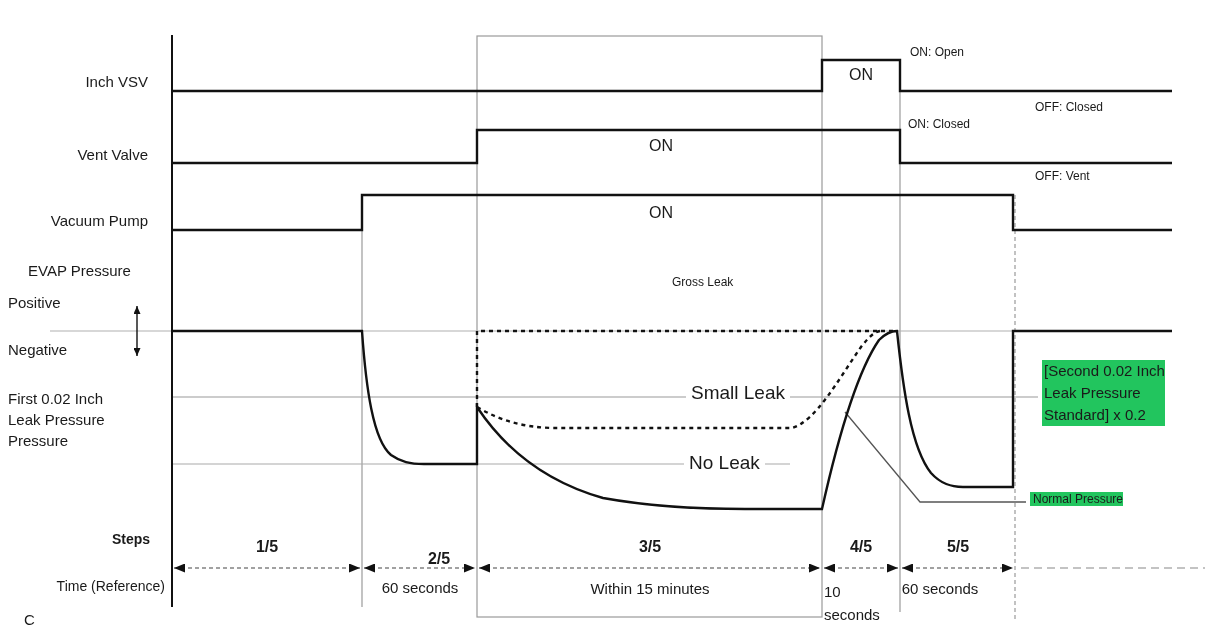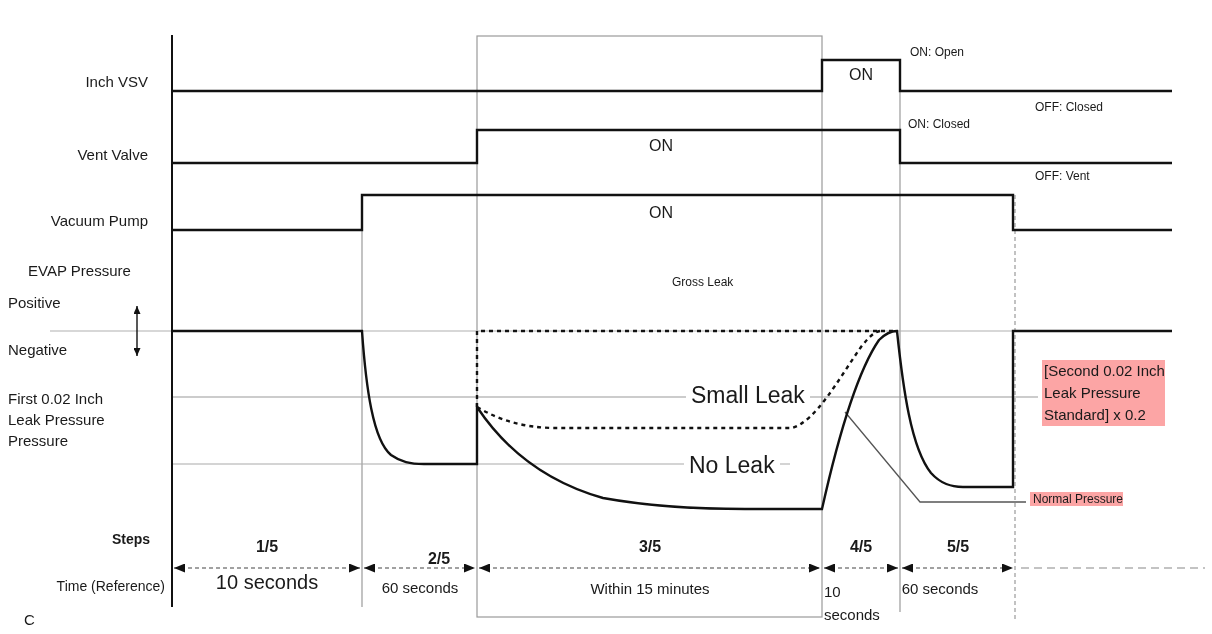--- a/index.html
+++ b/index.html
@@ -7,22 +7,22 @@
     position:relative;width:1212px;height:634px;background:#ffffff;
     font-family:"Liberation Sans", sans-serif;color:#1a1a1a;overflow:hidden;
   }
   .stage svg{position:absolute;left:0;top:0;}
   .lbl{position:absolute;white-space:nowrap;}
   .title{font-size:18px;font-weight:bold;letter-spacing:.4px;}
   .rowlabel{left:0;width:148px;text-align:right;font-size:15px;}
   .small15{font-size:15px;}
   .note{font-size:12px;}
   .onlab{width:66px;text-align:center;font-size:16px;}
-  .leak{font-size:23px;background:#fff;padding:0 5px;}
-  .mask{background:#fca5a5;}
+  .leak{font-size:19px;background:#fff;padding:0 5px;}
+  .mask{background:#22c55e;}
   .stepnum{width:90px;text-align:center;font-size:16px;font-weight:bold;}
   .timelab{text-align:center;font-size:15px;}
   .multiline{line-height:21px;}
 </style>
 </head>
 <body>
 
 <div class="stage">
 
   <svg width="1212" height="634" viewBox="0 0 1212 634">
@@ -112,21 +112,20 @@
 
   <div class="lbl" style="left:55px;top:531px;width:95px;text-align:right;font-size:14px;font-weight:bold;">Steps</div>
   <div class="lbl" style="left:5px;top:578px;width:160px;text-align:right;font-size:14px;">Time (Reference)</div>
 
   <div class="lbl stepnum" style="left:222px;top:538px;">1/5</div>
   <div class="lbl stepnum" style="left:394px;top:538px;margin-top:12px;">2/5</div>
   <div class="lbl stepnum" style="left:605px;top:538px;">3/5</div>
   <div class="lbl stepnum" style="left:816px;top:538px;">4/5</div>
   <div class="lbl stepnum" style="left:913px;top:538px;">5/5</div>
 
-  <div class="lbl timelab" style="left:197px;top:571px;width:140px;font-size:20px;">10 seconds</div>
   <div class="lbl timelab" style="left:350px;top:579px;width:140px;">60 seconds</div>
   <div class="lbl timelab" style="left:575px;top:580px;width:150px;">Within 15 minutes</div>
   <div class="lbl" style="left:824px;top:580px;font-size:15px;line-height:23px;">
     <div>10</div>
     <div>seconds</div>
   </div>
   <div class="lbl timelab" style="left:870px;top:580px;width:140px;">60 seconds</div>
 
   <div class="lbl" style="left:24px;top:611px;font-size:15px;">C</div>
 </div>

